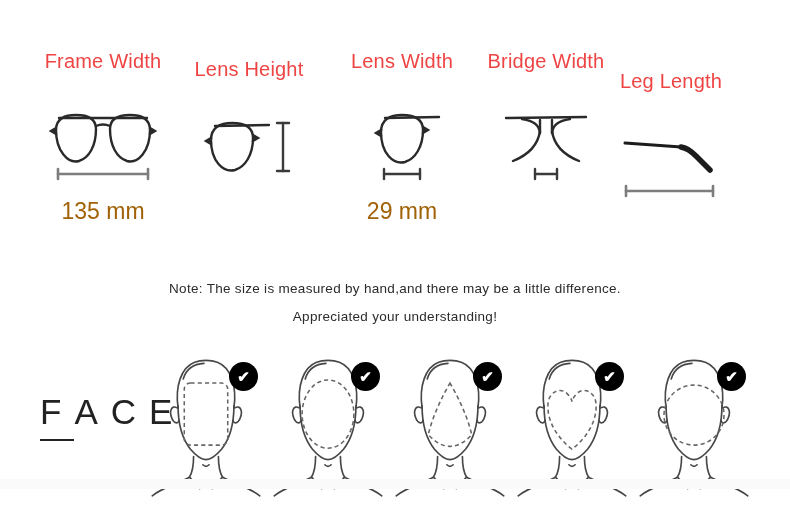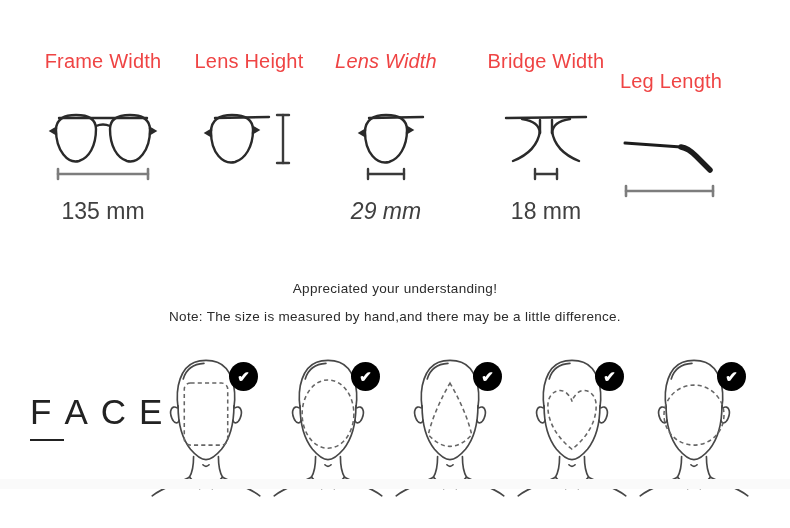--- a/index.html
+++ b/index.html
@@ -4,34 +4,34 @@
 <style>
   html,body{margin:0;padding:0;background:#fff;}
   .page{
     position:relative;width:790px;height:528px;background:#ffffff;
     font-family:"Liberation Sans", sans-serif;color:#1a1a1a;overflow:hidden;
   }
   
   .spec-col{position:absolute;top:50px;width:156px;text-align:center;}
   .spec-col .spec-label{font-size:20px;color:#ef4444;letter-spacing:.2px;height:26px;}
   .spec-col .spec-icon{margin-top:24px;height:84px;display:flex;align-items:center;justify-content:center;}
-  .spec-col .spec-value{margin-top:14px;font-size:23px;color:#404040;}
+  .spec-col .spec-value{margin-top:14px;font-size:23px;color:#a16207;}
   #col-frame{left:25px;}
-  #col-lensh{left:171px;}
-  #col-lensw{left:308px;font-style:italic;}
+  #col-lensh{left:171px;margin-top:8px;}
+  #col-lensw{left:324px;}
   #col-bridge{left:468px;}
   #col-leg{left:593px;margin-top:20px;}
   svg{display:block;}
   
   .note{position:absolute;top:281px;left:0;width:790px;text-align:center;color:#2b2b2b;}
   .note p{margin:0 0 13px 0;font-size:13.5px;letter-spacing:.3px;}
   
   .face-row{position:absolute;top:352px;left:0;width:790px;height:150px;display:flex;align-items:flex-start;}
   .face-title{
-    width:148px;padding-left:30px;box-sizing:border-box;margin-top:40px;
+    width:148px;padding-left:40px;box-sizing:border-box;margin-top:40px;
     font-size:35px;letter-spacing:13px;color:#222;font-weight:400;white-space:nowrap;
   }
   .face-title .first{display:inline-block;border-bottom:2px solid #222;padding-bottom:7px;}
   .faces{display:flex;gap:6px;}
   .face{position:relative;width:116px;height:150px;}
   .face svg{width:116px;height:150px;}
   .check-badge{
     position:absolute;top:10px;right:6px;width:29px;height:29px;border-radius:50%;
     background:#000;color:#fff;display:flex;align-items:center;justify-content:center;
     font-size:15px;font-weight:bold;
@@ -129,43 +129,42 @@
           <path d="M66,20 L66,33"></path>
           <path d="M54,31 C52,45 42,55 27,61"></path>
           <path d="M66,31 C68,45 78,55 93,61"></path>
           <g stroke="#3a3a3a" stroke-width="2.4">
             <line x1="49" y1="74" x2="71" y2="74"></line>
             <line x1="49" y1="69" x2="49" y2="79"></line>
             <line x1="71" y1="69" x2="71" y2="79"></line>
           </g>
         </svg>
       </div>
-      <div class="spec-value">18 mm</div>
     </div>
 
     <div class="spec-col" id="col-leg">
       <div class="spec-label">Leg Length</div>
       <div class="spec-icon">
         <svg viewBox="0 0 120 84" width="120" height="84" fill="none" stroke-linecap="round">
           <path d="M14,23 C40,25 58,26 70,27" stroke="#1c1c1c" stroke-width="3"></path>
           <path d="M70,27 C76,28 80,31 85,36 L99,50" stroke="#1c1c1c" stroke-width="5.5"></path>
           <g stroke="#7d7d7d" stroke-width="2.6">
             <line x1="15" y1="71" x2="102" y2="71"></line>
             <line x1="15" y1="66" x2="15" y2="76"></line>
             <line x1="102" y1="66" x2="102" y2="76"></line>
           </g>
         </svg>
       </div>
     </div>
 
   </section>
 
   <section class="note">
+    <p>Note: The size is measured by hand,and there may be a little difference.</p>
     <p>Appreciated your understanding!</p>
-    <p>Note: The size is measured by hand,and there may be a little difference.</p>
   </section>
 
   <section class="face-row">
     <div class="face-title"><span class="first">F</span><span>ACE</span></div>
 
     <div class="faces">
 
       <div class="face">
         <svg viewBox="0 0 110 145">
           <use href="#head-figure"></use>

